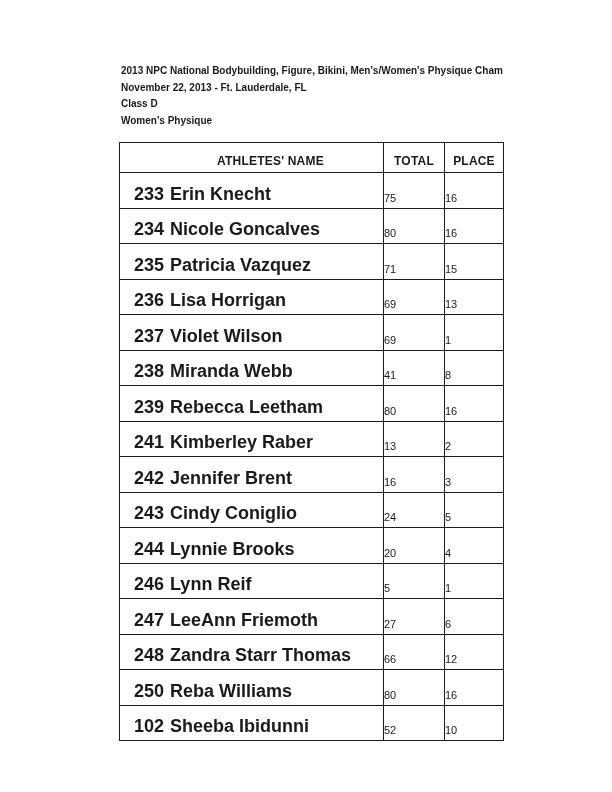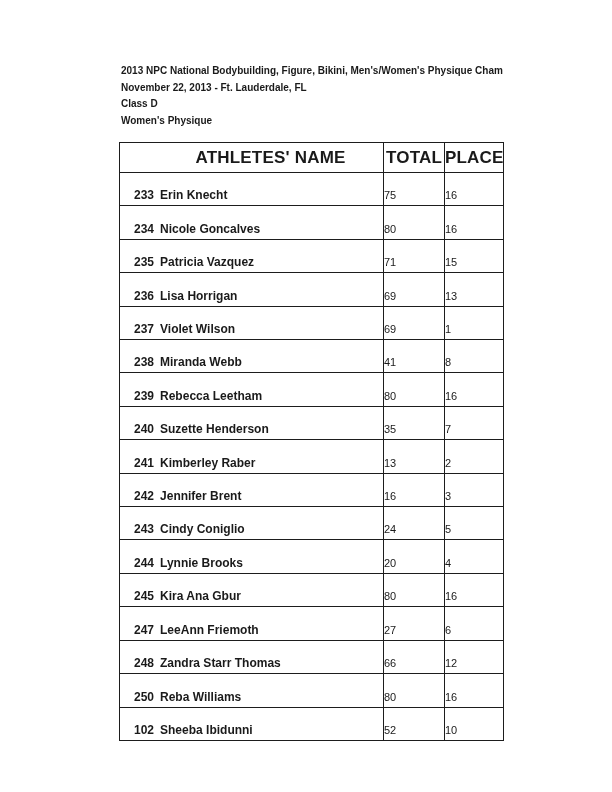--- a/index.html
+++ b/index.html
@@ -32,29 +32,29 @@
     table-layout: fixed;
   }
   .results-table th, .results-table td {
     border: 1.5px solid #1d1d1d;
     vertical-align: bottom;
     overflow: hidden;
   }
   .results-table thead tr { height: 30px; }
   .results-table tbody tr { height: 28px; }
   .results-table th {
-    font-size: 17px;
+    font-size: 12px;
     font-weight: bold;
     text-align: center;
     padding-bottom: 4px;
     letter-spacing: 0.2px;
   }
   .results-table th.name-header { padding-left: 38px; }
   td.name-cell {
-    font-size: 12px;
+    font-size: 18px;
     font-weight: bold;
     text-align: left;
     padding: 0 0 3px 14px;
     white-space: nowrap;
   }
   td.name-cell .athlete-number { margin-right: 6px; }
   td.value-cell {
     font-size: 11px;
     font-weight: normal;
     padding-bottom: 4px;
@@ -135,27 +135,20 @@
   </tr>
 
   <tr>
     <td class="name-cell">
       <span class="athlete-number">239</span><span>Rebecca Leetham</span>
     </td>
     <td class="value-cell">80</td>
     <td class="value-cell">16</td>
   </tr>
 
-  <tr>
-    <td class="name-cell">
-      <span class="athlete-number">240</span><span>Suzette Henderson</span>
-    </td>
-    <td class="value-cell">35</td>
-    <td class="value-cell">7</td>
-  </tr>
 
   <tr>
     <td class="name-cell">
       <span class="athlete-number">241</span><span>Kimberley Raber</span>
     </td>
     <td class="value-cell">13</td>
     <td class="value-cell">2</td>
   </tr>
 
   <tr>
@@ -175,28 +168,28 @@
   </tr>
 
   <tr>
     <td class="name-cell">
       <span class="athlete-number">244</span><span>Lynnie Brooks</span>
     </td>
     <td class="value-cell">20</td>
     <td class="value-cell">4</td>
   </tr>
 
-  <tr>
-    <td class="name-cell">
-      <span class="athlete-number">245</span><span>Kira Ana Gbur</span>
-    </td>
-    <td class="value-cell">80</td>
-    <td class="value-cell">16</td>
-  </tr>
-
+
+  <tr>
+    <td class="name-cell">
+      <span class="athlete-number">246</span><span>Lynn Reif</span>
+    </td>
+    <td class="value-cell">5</td>
+    <td class="value-cell">1</td>
+  </tr>
 
   <tr>
     <td class="name-cell">
       <span class="athlete-number">247</span><span>LeeAnn Friemoth</span>
     </td>
     <td class="value-cell">27</td>
     <td class="value-cell">6</td>
   </tr>
 
   <tr>

